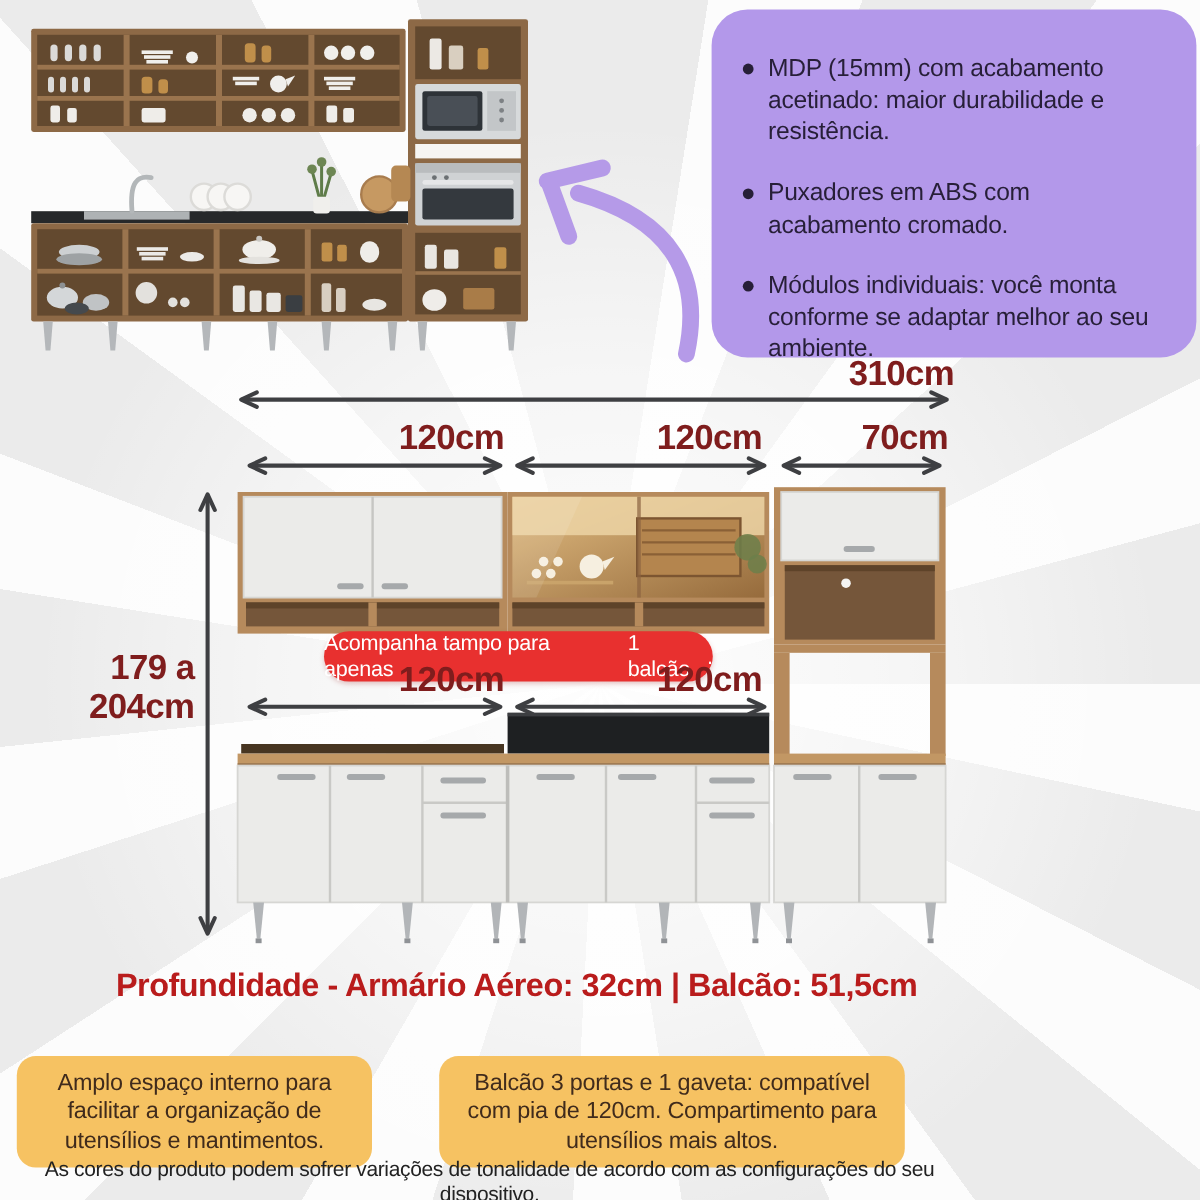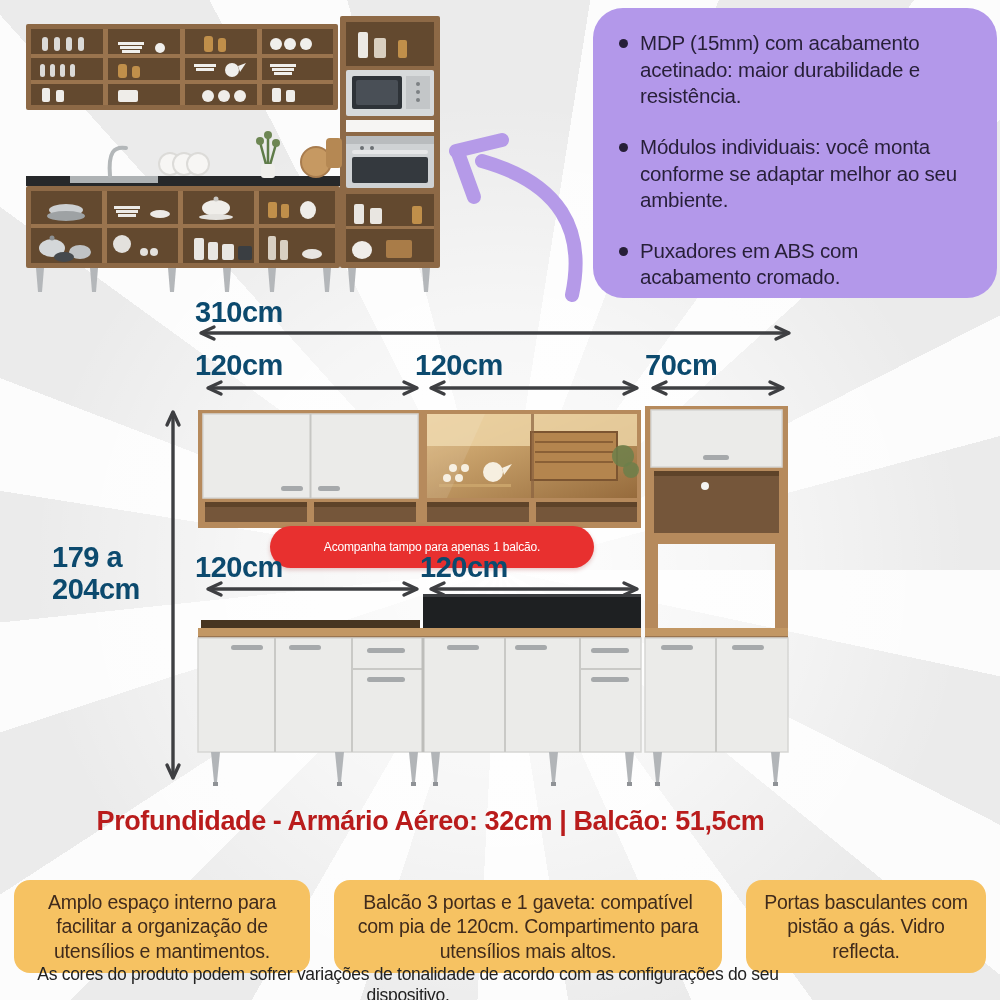--- a/index.html
+++ b/index.html
@@ -10,63 +10,63 @@
     background-color:#ebebeb;
     background-image:
       radial-gradient(circle at 50% 57%, rgba(255,255,255,.95) 0%, rgba(255,255,255,.55) 34%, rgba(255,255,255,0) 62%),
       repeating-conic-gradient(from -6deg at 50% 57%, rgba(255,255,255,0) 0deg 15deg, rgba(255,255,255,.85) 15deg 27deg);
   }
   .abs{position:absolute;}
   
   .features{
     left:593px;top:8px;width:404px;height:290px;
     background:#b398ea;border-radius:30px;
-    box-sizing:border-box;padding:22px 24px 0 22px;
+    box-sizing:border-box;padding:36px 24px 0 22px;
   }
   .feature-item{
     display:flex;align-items:flex-start;margin-bottom:24px;
     color:#271f38;font-size:20.5px;font-weight:500;line-height:1.3;letter-spacing:-.2px;
   }
   .bullet-dot{
     flex:0 0 9px;width:9px;height:9px;border-radius:50%;
     background:#271f38;margin:9px 12px 0 4px;
   }
   
   .dim-label{
-    color:#0c4a6e;font-weight:700;font-size:29px;letter-spacing:-.5px;
-    text-align:left;line-height:1.1;
+    color:#7f1d1d;font-weight:700;font-size:29px;letter-spacing:-.5px;
+    text-align:right;line-height:1.1;
   }
   .arrow-svg{position:absolute;overflow:visible;}
   .arrow-svg line,.arrow-svg polyline{stroke:#3e3f42;stroke-width:3.4;fill:none;stroke-linecap:round;stroke-linejoin:round;}
   
   .badge{
     left:270px;top:526px;width:324px;height:42px;
     background:#e8302f;border-radius:21px;
     display:flex;align-items:center;justify-content:center;
-    color:#fff;font-size:12px;font-weight:500;letter-spacing:-.2px;
+    color:#fff;font-size:18px;font-weight:500;letter-spacing:-.2px;
     box-shadow:0 2px 4px rgba(160,30,30,.25);
   }
   .badge b{font-weight:400;margin-left:4px;}
   
   .depth{
     left:0;top:806px;width:861px;text-align:center;
     color:#b91c1c;font-size:27px;font-weight:700;letter-spacing:-.4px;
   }
   
   .info-row{
     left:14px;top:880px;width:972px;display:flex;gap:24px;align-items:stretch;
   }
   .info-box{
     background:#f6c262;border-radius:16px;
     display:flex;align-items:center;justify-content:center;text-align:center;
     color:#402b1c;font-size:19.5px;font-weight:500;line-height:1.25;letter-spacing:-.2px;
     box-sizing:border-box;padding:10px 12px;min-height:88px;
   }
   .info-box.b1{flex:0 0 296px;}
-  .info-box.b2{flex:0 0 388px;}
+  .info-box.b2{flex:0 0 388px;margin-left:32px;}
   .info-box.b3{flex:1 1 auto;}
   
   .disclaimer{
     left:0;top:964px;width:816px;text-align:center;
     color:#222;font-size:17.5px;font-weight:400;letter-spacing:-.3px;
   }
 </style>
 </head>
 <body>
 
@@ -223,25 +223,25 @@
   </g>
 </svg>
 
 <div class="abs features">
   <div class="feature-item">
     <span class="bullet-dot"></span>
     <span>MDP (15mm) com acabamento acetinado: maior durabilidade e resistência.</span>
   </div>
   <div class="feature-item">
     <span class="bullet-dot"></span>
-    <span>Módulos individuais: você monta conforme se adaptar melhor ao seu ambiente.</span>
+    <span>Puxadores em ABS com acabamento cromado.</span>
   </div>
   <div class="feature-item">
     <span class="bullet-dot"></span>
-    <span>Puxadores em ABS com acabamento cromado.</span>
+    <span>Módulos individuais: você monta conforme se adaptar melhor ao seu ambiente.</span>
   </div>
 </div>
 
 <svg class="abs" style="left:440px;top:115px" width="175" height="195" viewBox="0 0 175 195">
   <g stroke="#b59ae8" stroke-width="14" fill="none" stroke-linecap="round">
     <path d="M 132 180 C 146 115 120 68 42 46"></path>
     <path d="M 16 36 L 62 25"></path>
     <path d="M 18 38 L 34 82"></path>
   </g>
 </svg>
@@ -419,18 +419,15 @@
 
 <div class="abs depth">Profundidade - Armário Aéreo: 32cm | Balcão: 51,5cm</div>
 
 <div class="abs info-row">
   <div class="info-box b1">
     <span>Amplo espaço interno para facilitar a organização de utensílios e mantimentos.</span>
   </div>
   <div class="info-box b2">
     <span>Balcão 3 portas e 1 gaveta: compatível com pia de 120cm. Compartimento para utensílios mais altos.</span>
   </div>
-  <div class="info-box b3">
-    <span>Portas basculantes com pistão a gás. Vidro reflecta.</span>
-  </div>
 </div>
 
 <div class="abs disclaimer">As cores do produto podem sofrer variações de tonalidade de acordo com as configurações do seu dispositivo.</div>
 
 </body></html>

